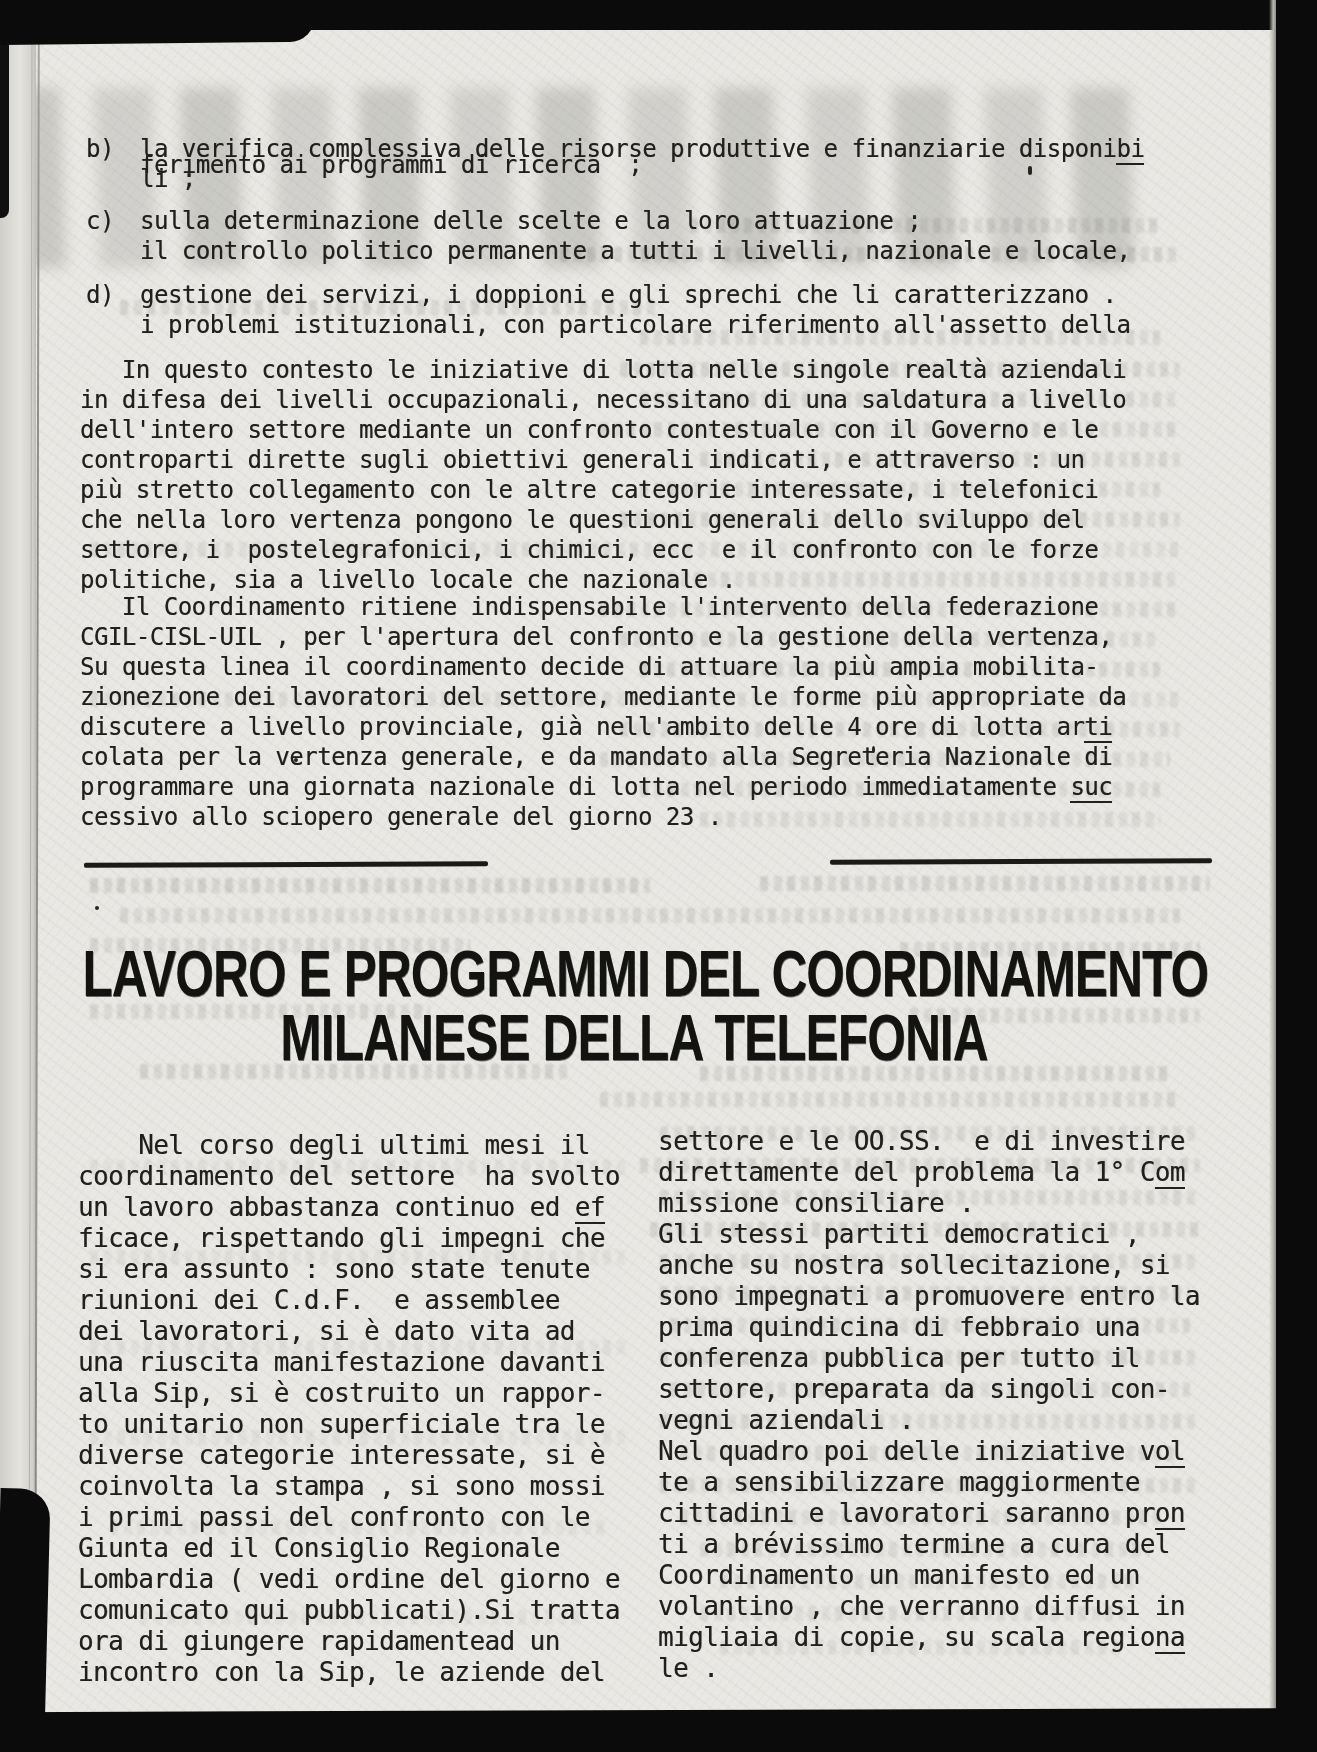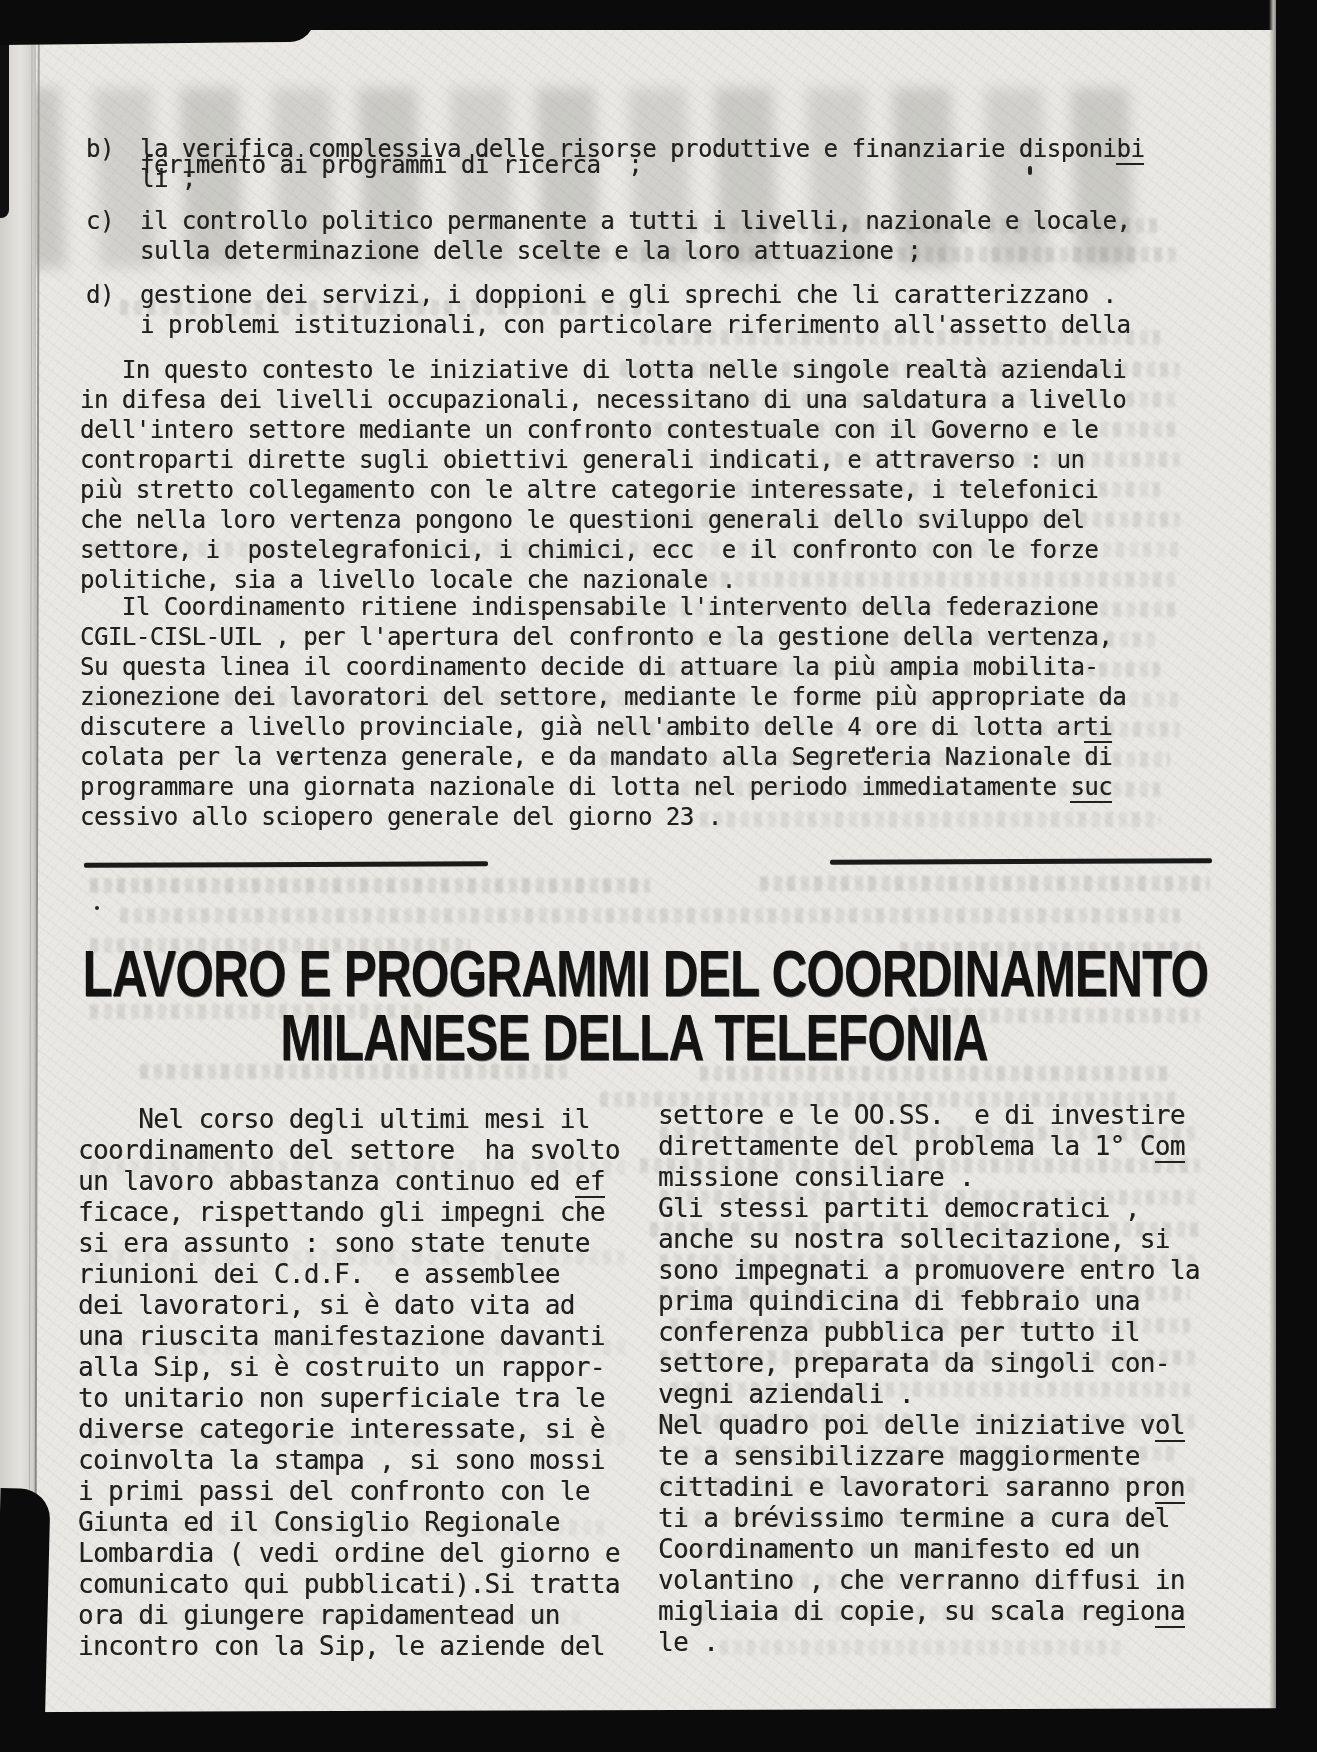--- a/index.html
+++ b/index.html
@@ -32,21 +32,21 @@
   .crease2{position:absolute;left:30px;top:28px;width:1px;height:1726px;background:#b2b1ac;transform:rotate(.1deg);}
 
   
   .tw{
     position:absolute;color:#201f1d;white-space:pre;
     font:24px/30px "DejaVu Sans Mono", monospace;
     letter-spacing:-0.5px;
     text-shadow:.35px .35px 0 rgba(32,31,29,.55);
   }
   .tw .ln{height:30px;}
-  .col{font-size:26px;line-height:31px;letter-spacing:-0.6px;}
+  .col{font-size:26px;line-height:31px;letter-spacing:-0.6px;margin-top:26px;}
   .col .ln{height:31px;}
   .u{border-bottom:2px solid #22211f;}
   .list-item{position:absolute;}
   .list-item .lbl{position:absolute;left:-54px;top:0;}
 
   
   .headline{
     position:absolute;left:0;width:1268px;text-align:center;
     font-family:"Liberation Sans", sans-serif;font-weight:700;
     font-size:57px;color:#131312;letter-spacing:-1px;
@@ -129,21 +129,21 @@
       <div class="g" style="top: 1520px; left: 110px; width: 500px; opacity: 0.13;"></div>
       <div class="g" style="top: 1610px; left: 140px; width: 440px; opacity: 0.12;"></div>
     </div>
 
   <div class="tw" style="left:140px;top:90px;">
     <div class="ln">ferimento ai programmi di ricerca  ;</div>
   </div>
 
   <div id="list">
       <div class="tw list-item" style="left: 140px; top: 134px;"><span class="lbl">b)</span><div class="ln">la verifica complessiva delle risorse produttive e finanziarie disponi<span class="u">bi</span></div><div class="ln">li ;</div></div>
-      <div class="tw list-item" style="left: 140px; top: 206px;"><span class="lbl">c)</span><div class="ln">il controllo politico permanente a tutti i livelli, nazionale e locale,</div><div class="ln">sulla determinazione delle scelte e la loro attuazione ;</div></div>
+      <div class="tw list-item" style="left: 140px; top: 206px;"><span class="lbl">c)</span><div class="ln">sulla determinazione delle scelte e la loro attuazione ;</div><div class="ln">il controllo politico permanente a tutti i livelli, nazionale e locale,</div></div>
       <div class="tw list-item" style="left: 140px; top: 280px;"><span class="lbl">d)</span><div class="ln">gestione dei servizi, i doppioni e gli sprechi che li caratterizzano .</div><div class="ln">i problemi istituzionali, con particolare riferimento all'assetto della</div></div>
     </div>
 
   <div id="para1" class="tw" style="left:80px;top:355px;"><div class="ln">   In questo contesto le iniziative di lotta nelle singole realtà aziendali</div><div class="ln">in difesa dei livelli occupazionali, necessitano di una saldatura a livello</div><div class="ln">dell'intero settore mediante un confronto contestuale con il Governo e le</div><div class="ln">controparti dirette sugli obiettivi generali indicati, e attraverso : un</div><div class="ln">più stretto collegamento con le altre categorie interessate, i telefonici</div><div class="ln">che nella loro vertenza pongono le questioni generali dello sviluppo del</div><div class="ln">settore, i  postelegrafonici, i chimici, ecc  e il confronto con le forze</div><div class="ln">politiche, sia a livello locale che nazionale .</div></div>
   <div id="para2" class="tw" style="left:80px;top:592px;"><div class="ln">   Il Coordinamento ritiene indispensabile l'intervento della federazione</div><div class="ln">CGIL-CISL-UIL , per l'apertura del confronto e la gestione della vertenza,</div><div class="ln">Su questa linea il coordinamento decide di attuare la più ampia mobilita-</div><div class="ln">zionezione dei lavoratori del settore, mediante le forme più appropriate da</div><div class="ln">discutere a livello provinciale, già nell'ambito delle 4 ore di lotta ar<span class="u">ti</span></div><div class="ln">colata per la vertenza generale, e da mandato alla Segreteria Nazionale di</div><div class="ln">programmare una giornata nazionale di lotta nel periodo immediatamente <span class="u">suc</span></div><div class="ln">cessivo allo sciopero generale del giorno 23 .</div></div>
 
   <div class="rule rule-l"></div>
   <div class="rule rule-r"></div>
 
   <div class="headline" style="top:936px;">LAVORO E PROGRAMMI DEL COORDINAMENTO</div>

